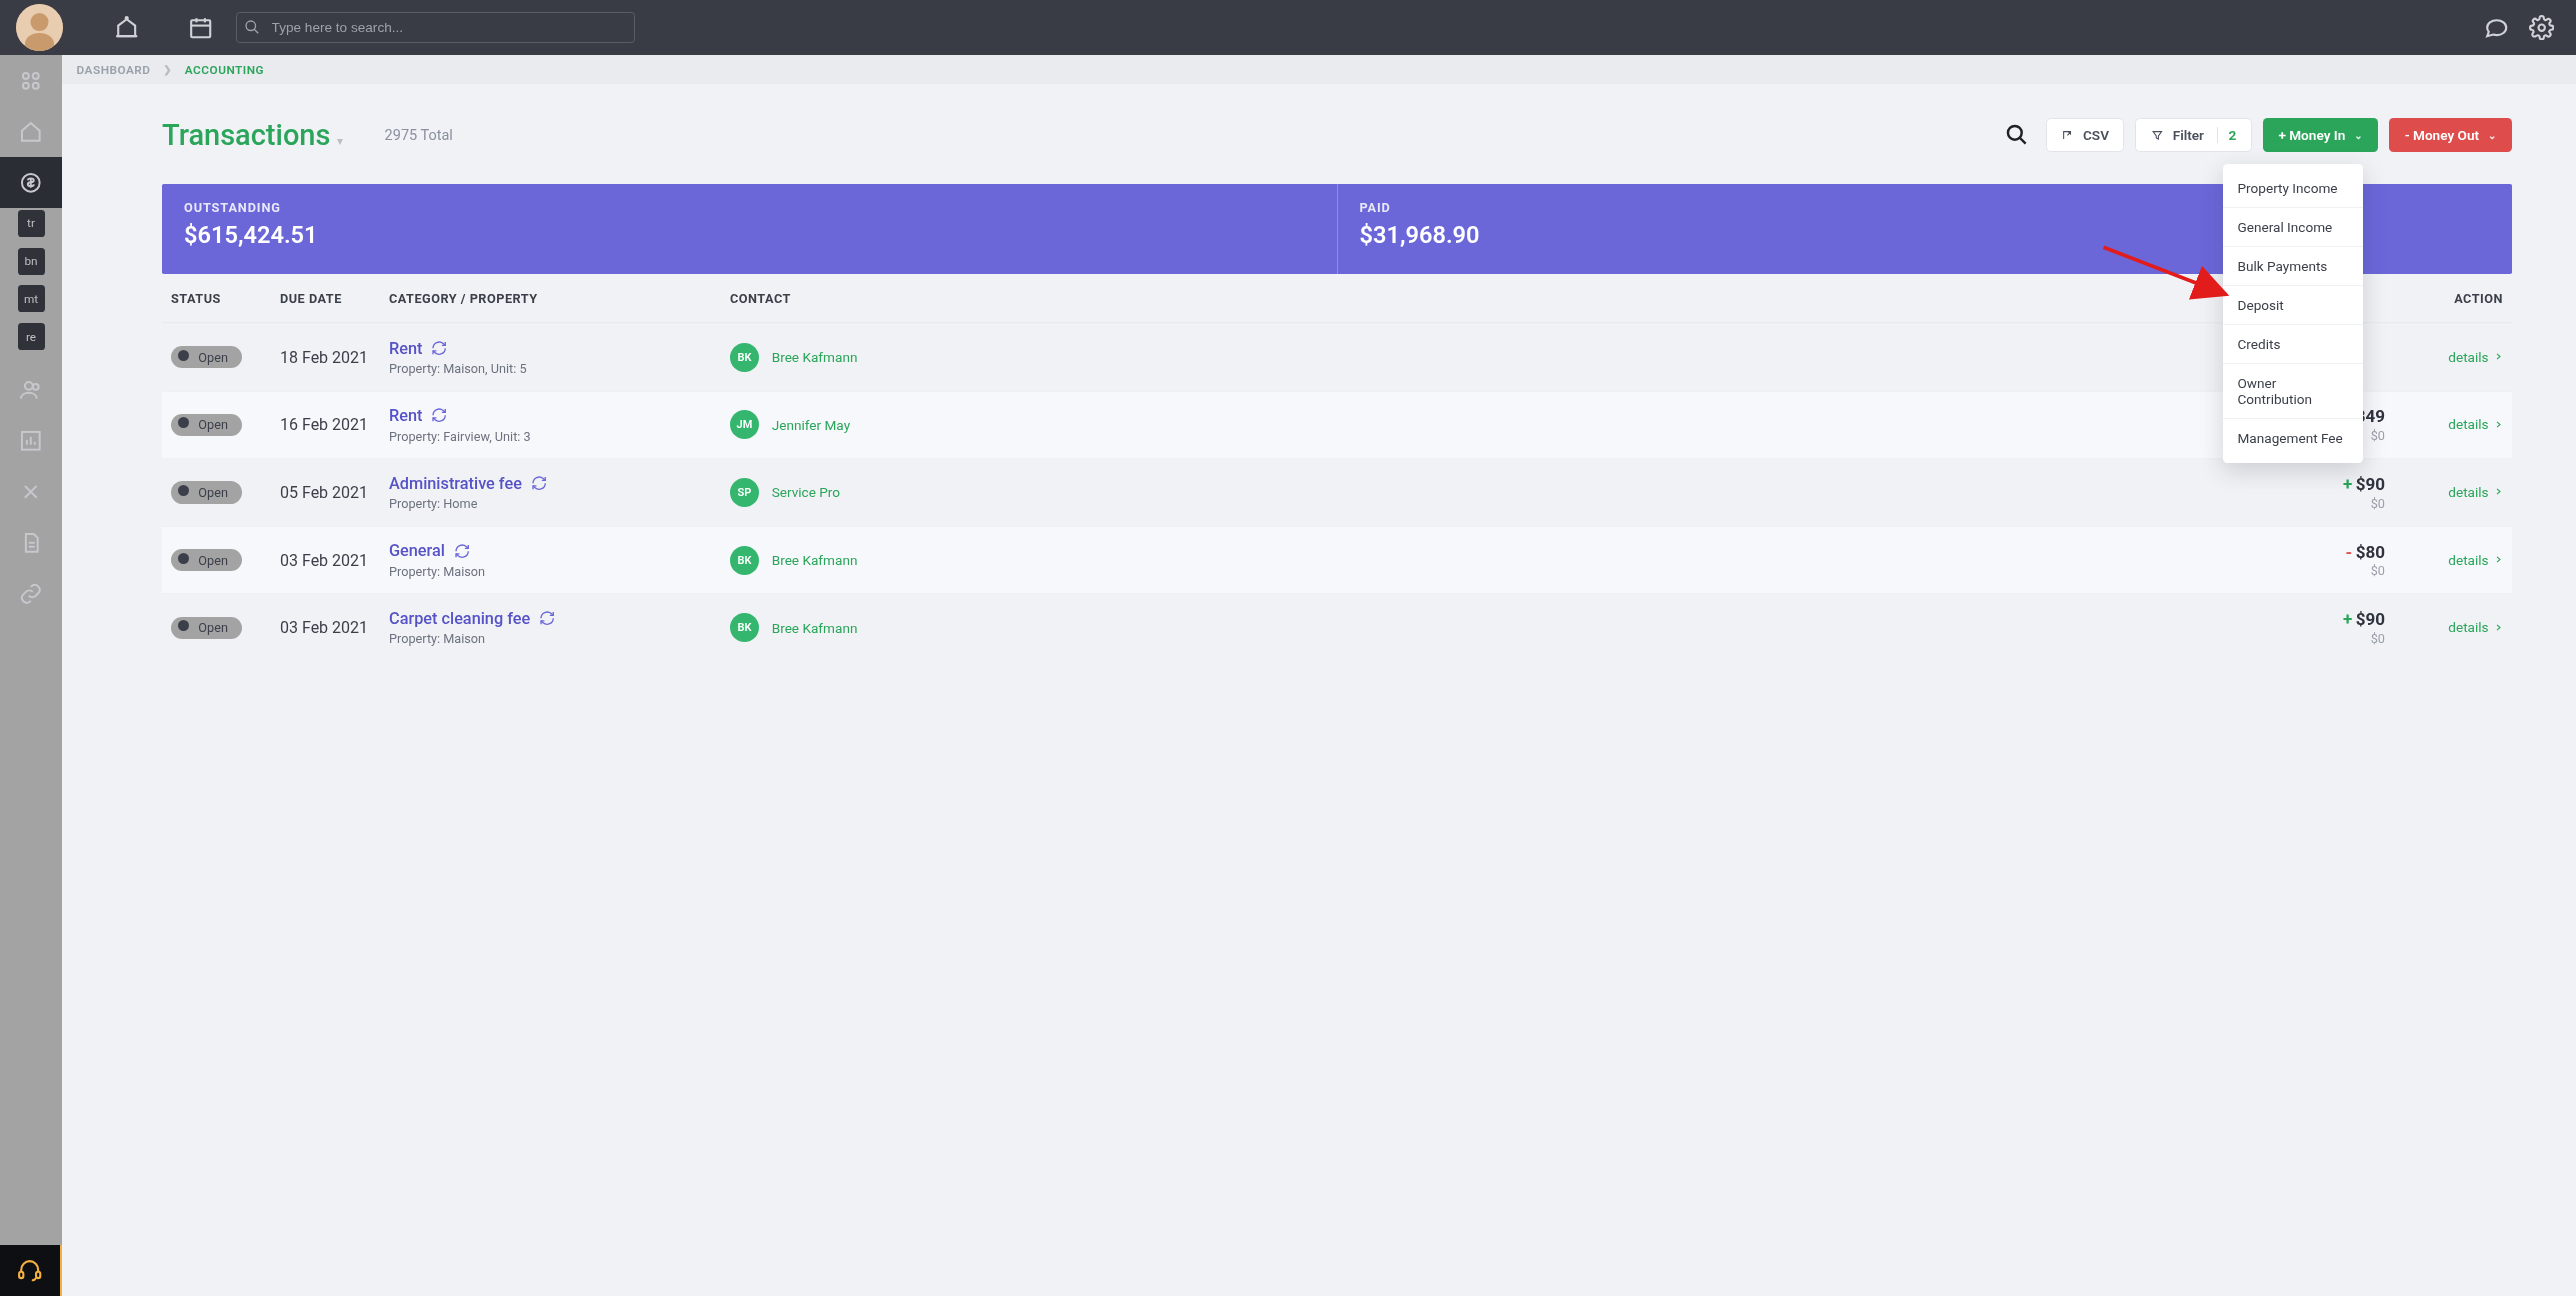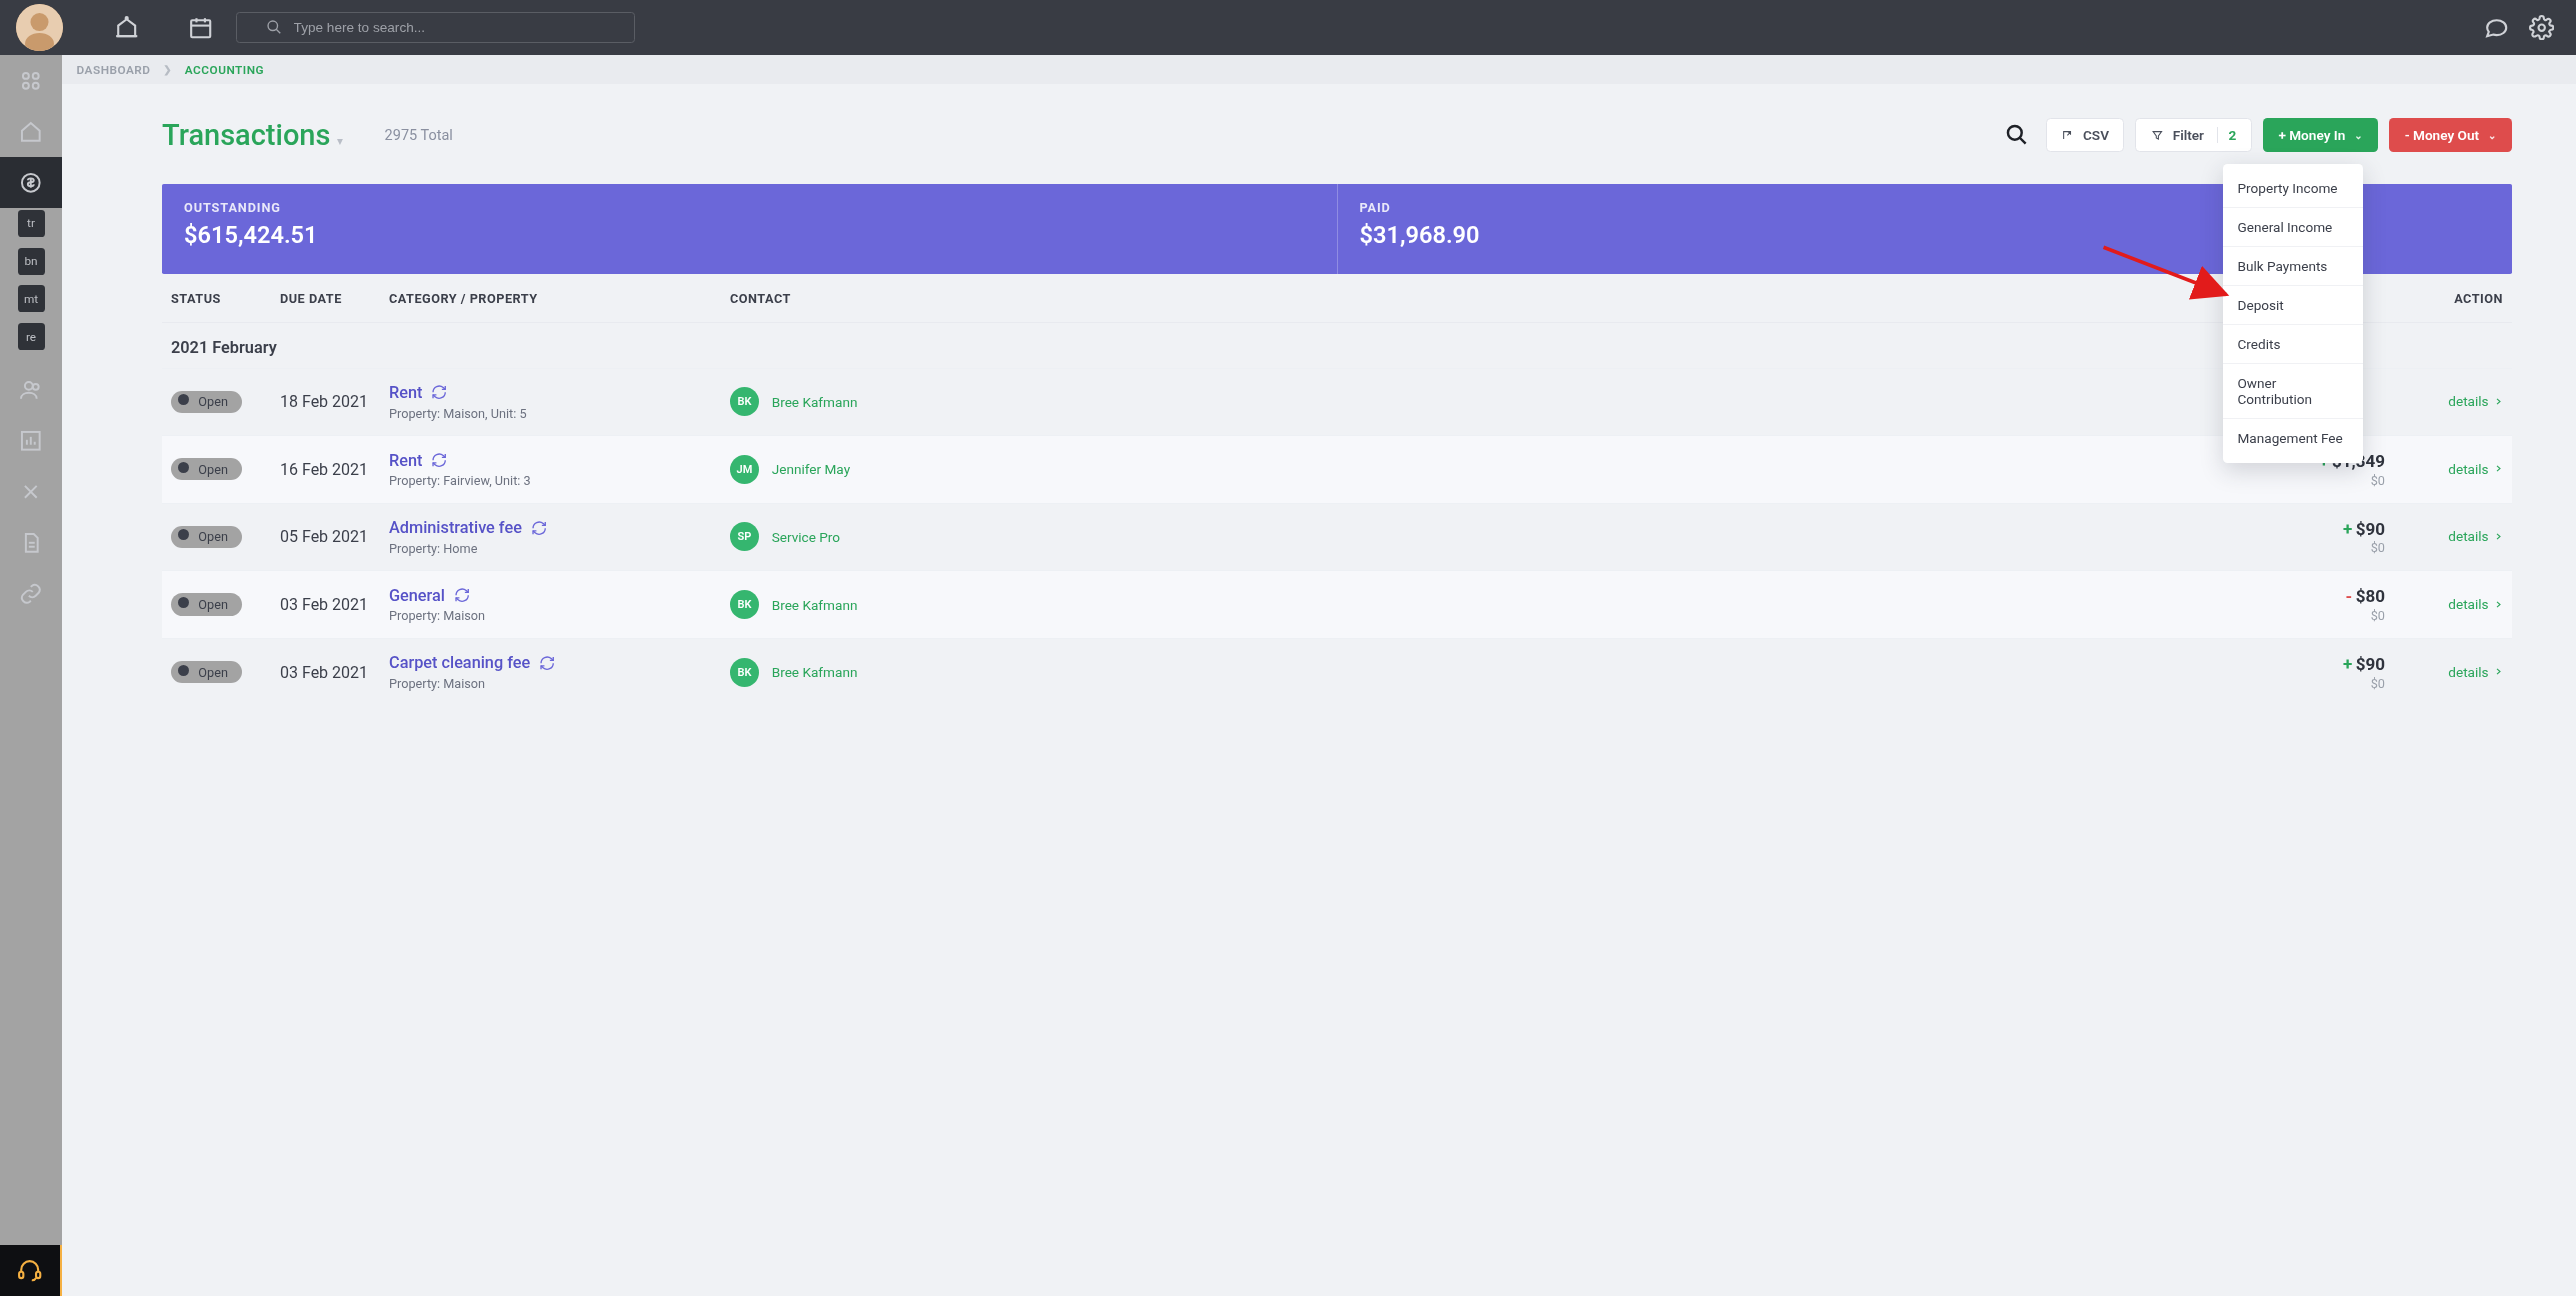--- a/index.html
+++ b/index.html
@@ -6,21 +6,21 @@
   html, body { height: 100%; font-family: -apple-system, BlinkMacSystemFont, "Segoe UI", Roboto, Helvetica, Arial, sans-serif; }
   body { display: flex; flex-direction: column; background: #f0f2f5; color: #333; }
 
   
   .topbar { background: #393c44; height: 55px; display: flex; align-items: center; padding: 0 16.3px; gap: 9px; }
   .avatar { width: 47px; height: 47px; border-radius: 50%; background: #d7b28c; position: relative; overflow: hidden; flex-shrink: 0; }
   .avatar::after { content:""; position:absolute; right:-1.8px; bottom:-1.8px; width:14.5px; height:14.5px; }
   .avatar svg { width:100%; height:100%; }
   .top-icon { width: 36px; height: 36px; display:flex; align-items:center; justify-content:center; color:#d0d2d7; cursor:pointer; }
   .top-icon svg { width:25.4px; height:25.4px; }
-  .search-wrap { margin-left: 9px; width: 399px; height: 31px; border: 0.9px solid #5a5d64; border-radius: 3.6px; display:flex; align-items:center; padding: 0 29px; gap: 11px; }
+  .search-wrap { margin-left: 9px; width: 399px; height: 31px; border: 0.9px solid #5a5d64; border-radius: 3.6px; display:flex; align-items:center; padding: 0 7px; gap: 11px; }
   .search-wrap svg { width:16.3px; height:16.3px; color:#9ea1a8; }
   .search-wrap input { flex:1; background:transparent; border:none; outline:none; color:#d0d2d7; font-size:13.6px; }
   .search-wrap input::placeholder { color:#9ea1a8; }
   .topbar-spacer { flex:1; }
 
   
   .below { flex:1; display:flex; min-height:0; }
 
   
   .sidebar { width: 62px; background: #a3a3a3; display:flex; flex-direction:column; align-items:center; }
@@ -306,21 +306,20 @@
 
       <div class="thead">
         <div class="col-status">STATUS</div>
         <div class="col-date">DUE DATE</div>
         <div class="col-cat">CATEGORY / PROPERTY</div>
         <div class="col-contact">CONTACT</div>
         <div class="col-amount"></div>
         <div class="col-action">ACTION</div>
       </div>
 
-      <div class="group-header">2021 February</div>
 
       <div id="rows">
           <div class="trow">
     <div class="col-status">
       <span class="status-pill">
         <span class="status-dot"></span>
         <span>Open</span>
       </span>
     </div>
     <div class="col-date date-cell">18 Feb 2021</div>

